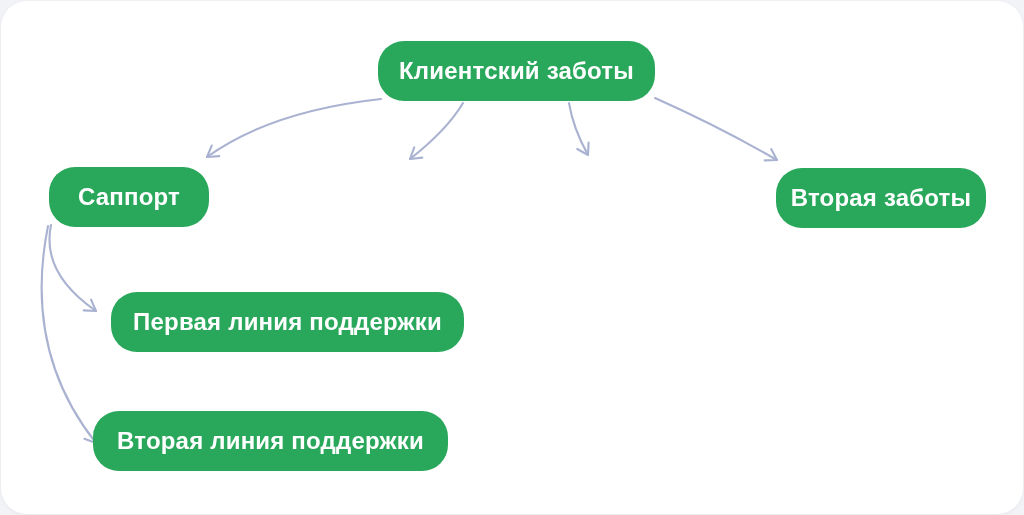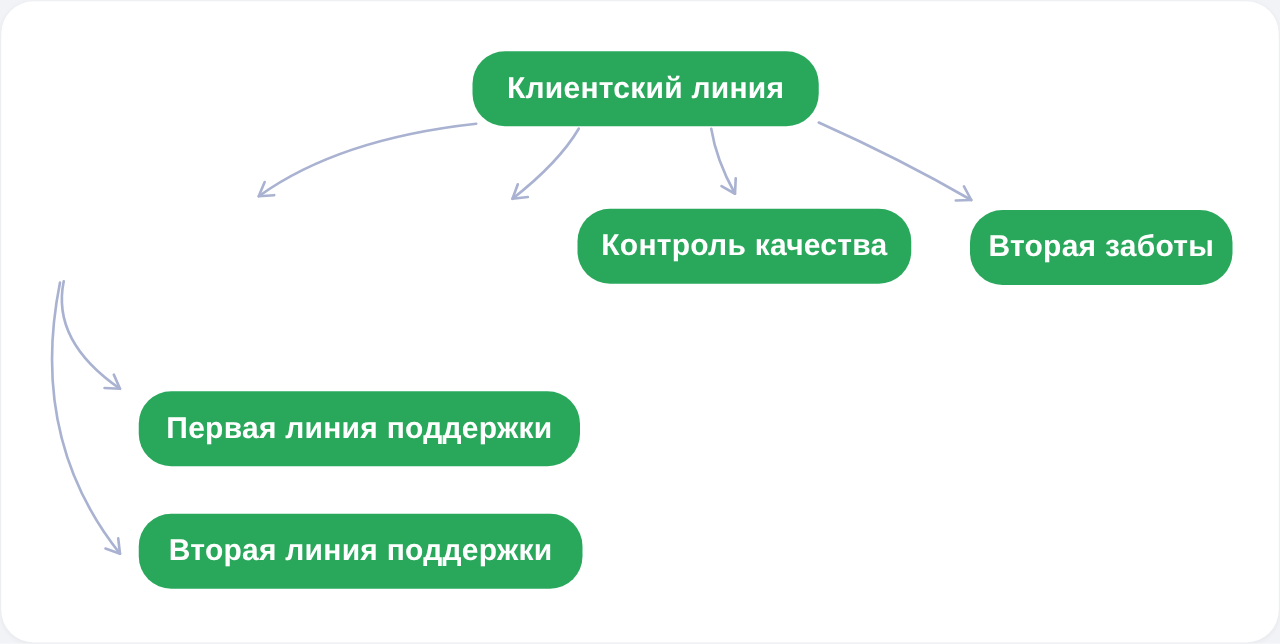--- a/index.html
+++ b/index.html
@@ -47,22 +47,22 @@
     display:flex;align-items:center;justify-content:center;
     font-size:24px;font-weight:700;
     white-space:nowrap;
     letter-spacing:.2px;
   }
   .n-client-service{left:377px;top:40px;width:277px;height:60px;}
   .n-support{left:48px;top:166px;width:160px;height:60px;}
   .n-training{left:254px;top:167px;width:158px;height:60px;}
   .n-quality{left:461px;top:166px;width:267px;height:60px;}
   .n-care{left:775px;top:167px;width:210px;height:60px;}
-  .n-first-line{left:110px;top:291px;width:353px;height:60px;margin-top:21px;}
-  .n-second-line{left:110px;top:410px;width:355px;height:60px;}
+  .n-first-line{left:110px;top:291px;width:353px;height:60px;}
+  .n-second-line{left:92px;top:410px;width:355px;height:60px;}
 </style>
 </head>
 <body>
 
 <div class="canvas">
 
   <svg class="edges" viewBox="0 0 1024 515" xmlns="http://www.w3.org/2000/svg">
     <defs>
       <marker id="ah" viewBox="0 0 20 20" refX="15" refY="10" markerWidth="20" markerHeight="20" orient="auto" markerUnits="userSpaceOnUse">
         <path class="arrowhead-path" d="M 4.5 3.5 L 15 10 L 4.5 16.5"></path>
@@ -70,28 +70,28 @@
     </defs>
     <path class="edge" d="M 380 98 Q 270 110 206 156" marker-end="url(#ah)"></path>
     <path class="edge" d="M 462 102 Q 446 129 409 158" marker-end="url(#ah)"></path>
     <path class="edge" d="M 568 102 Q 572 127 587 154" marker-end="url(#ah)"></path>
     <path class="edge" d="M 654 97 Q 719 126 776 159" marker-end="url(#ah)"></path>
     <path class="edge" d="M 50 224 Q 40 272 95 310" marker-end="url(#ah)"></path>
     <path class="edge" d="M 47 225 Q 22 350 95 442" marker-end="url(#ah)"></path>
   </svg>
 
   <div class="node n-client-service">
-    <span>Клиентский линия</span>
+    <span>Клиентский заботы</span>
+  </div>
+
+  <div class="node n-support">
+    <span>Саппорт</span>
   </div>
 
 
-
-  <div class="node n-quality">
-    <span>Контроль качества</span>
-  </div>
 
   <div class="node n-care">
     <span>Вторая заботы</span>
   </div>
 
   <div class="node n-first-line">
     <span>Первая линия поддержки</span>
   </div>
 
   <div class="node n-second-line">

